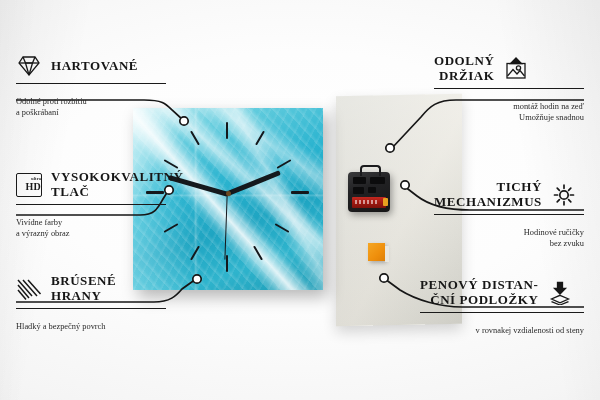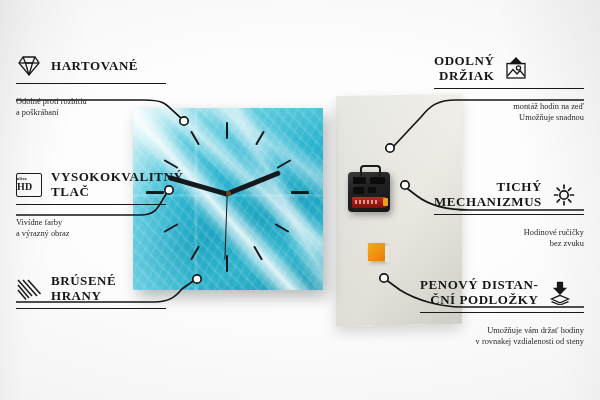--- a/index.html
+++ b/index.html
@@ -125,21 +125,21 @@
   .feat .rule{height:1px;background:#1a1a1a;margin-top:5px;}
   .feat .desc{
     font-size:8.4px;color:#2a2a2a;line-height:11px;margin-top:12px;white-space:nowrap;
   }
   .feat.right .desc{text-align:right;}
   .icon{width:26px;height:24px;flex:0 0 26px;display:block;}
   .icon svg{display:block;}
 
   .hdbadge{
     width:24px;height:22px;border:1.6px solid #1a1a1a;border-radius:2px;
-    display:flex;flex-direction:column;align-items:flex-start;justify-content:center;
+    display:flex;flex-direction:column;align-items:flex-end;justify-content:center;
     line-height:1;flex:0 0 24px;
   }
   .hdbadge .ultra{font-size:4.2px;font-weight:bold;letter-spacing:.2px;color:#1a1a1a;}
   .hdbadge .hd{font-size:10px;font-weight:bold;letter-spacing:.3px;color:#1a1a1a;margin-top:1px;}
 </style>
 </head>
 <body>
 
 <div class="stage">
   <div class="bg-streaks"></div>
@@ -267,20 +267,24 @@
               <path d="M12 3 L24.5 17"></path>
         </g>
           </svg>
       </span>
       <div class="titles">
         <div>BRÚSENÉ</div>
         <div>HRANY</div>
       </div>
     </div>
     <div class="rule"></div>
+    <div class="desc">
+      <div>Hladký a bezpečný povrch</div>
+      <div></div>
+    </div>
   </div>
 
   <div class="feat right" style="left:434px;top:54px;width:150px;">
     <div class="head">
       <div class="titles">
         <div>ODOLNÝ</div>
         <div>DRŽIAK</div>
       </div>
       <span class="icon">
         <svg viewBox="0 0 26 24">
@@ -334,17 +338,16 @@
             <g fill="none" stroke="#171717" stroke-width="1.3">
           <path d="M10.5 1.5 h5 v6 h3 L13 13 L7.5 7.5 h3 Z" fill="#171717"></path>
           <path d="M13 14.3 L21.5 18 L13 21.8 L4.5 18 Z"></path>
           <path d="M4.5 20.6 L13 24 L21.5 20.6"></path>
         </g>
           </svg>
       </span>
     </div>
     <div class="rule"></div>
     <div class="desc">
-      <div>Umožňuje vám držať hodiny</div>
       <div>v rovnakej vzdialenosti od steny</div>
     </div>
   </div>
 </div>
 
 </body></html>

